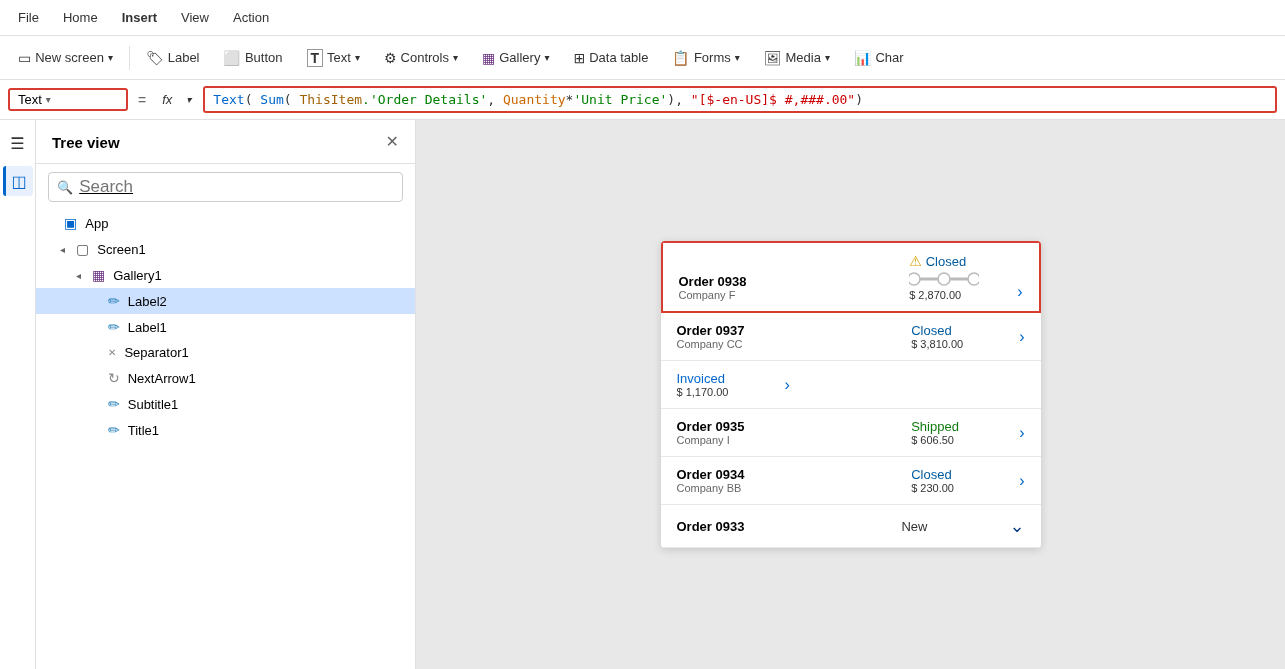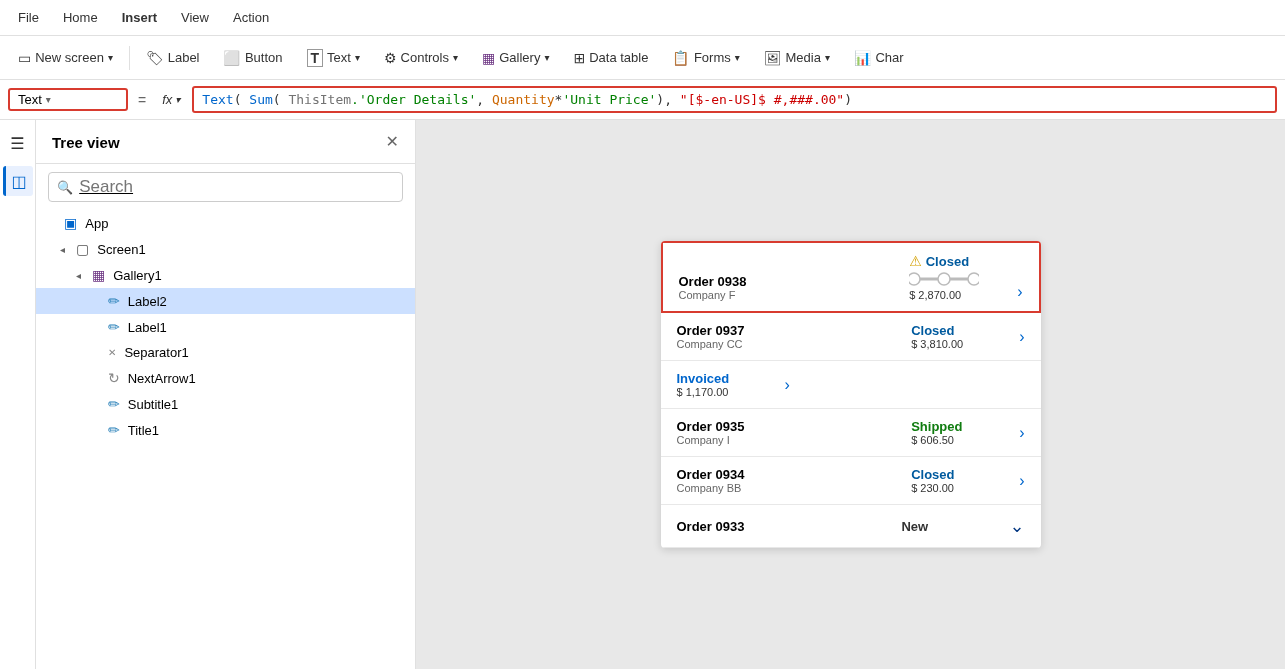--- a/index.html
+++ b/index.html
@@ -36,21 +36,21 @@
       border-bottom: 1px solid #e0e0e0; padding: 0 8px; gap: 6px;
     }
     .formula-selector {
       display: flex; align-items: center; gap: 4px;
       border: 2px solid #d83b2f; border-radius: 3px;
       padding: 2px 8px; min-width: 120px; cursor: pointer;
       font-size: 13px;
     }
     .formula-equals { font-size: 14px; color: #666; padding: 0 4px; }
     .formula-fx {
-      display: flex; align-items: center; gap: 3px;
+      display: flex; align-items: center; gap: 14px;
       font-style: italic; font-size: 13px; color: #333; cursor: pointer;
       padding: 2px 6px;
     }
     .formula-input {
       flex: 1; border: 2px solid #d83b2f; border-radius: 3px;
       padding: 4px 8px; font-size: 13px; font-family: 'Consolas', monospace;
       color: #333; outline: none;
     }
 
     
@@ -113,21 +113,21 @@
     }
     .order-row {
       display: flex; align-items: center; padding: 10px 16px;
       border-bottom: 1px solid #e8e8e8; cursor: pointer; gap: 8px;
     }
     .order-row.highlighted { border: 2px solid #d83b2f; align-items: flex-end; }
     .order-info { flex: 1; }
     .order-id { font-weight: 700; font-size: 13px; }
     .order-company { font-size: 11px; color: #666; }
     .order-status-col { display: flex; flex-direction: column; align-items: flex-start; min-width: 100px; }
-    .status-label { font-size: 13px; font-weight: 700; }
+    .status-label { font-size: 13px; font-weight: 400; }
     .status-closed { color: #005a9e; }
     .status-invoiced { color: #0066cc; }
     .status-shipped { color: #107c10; }
     .status-new { color: #333; }
     .order-amount { font-size: 11px; color: #333; }
     .order-arrow { font-size: 16px; color: #0066cc; }
     .order-arrow-dark { font-size: 16px; color: #003580; }
     .status-with-warning { display: flex; align-items: center; gap: 4px; }
 
     
@@ -206,21 +206,21 @@
     <span style="font-style:italic; font-weight:500;">fx</span>
     <span style="font-size:10px;">▾</span>
   </div>
   <div class="formula-input" style="display:flex; align-items:center; gap:0; flex:1; border:2px solid #d83b2f; border-radius:3px; padding:4px 8px; font-family:Consolas,monospace; font-size:13px;">
     <span style="color:#0066cc;">Text</span>
       <span style="color:#333;">(</span>
     <span>&nbsp;</span>
     <span style="color:#0066cc;">Sum</span>
       <span>(</span>
     <span>&nbsp;</span>
-    <span style="color:#737373;">ThisItem</span>
+    <span style="color:#a16207;">ThisItem</span>
       <span style="color:#008000;">.</span>
       <span style="color:#008000;">'Order Details'</span>
       <span>,</span>
     <span>&nbsp;</span>
     <span style="color:#cc6600;">Quantity</span>
     <span style="color:#333;"> * </span>
     <span style="color:#008000;">'Unit Price'</span>
     <span> )</span>
       <span>,</span>
     <span>&nbsp;</span>

